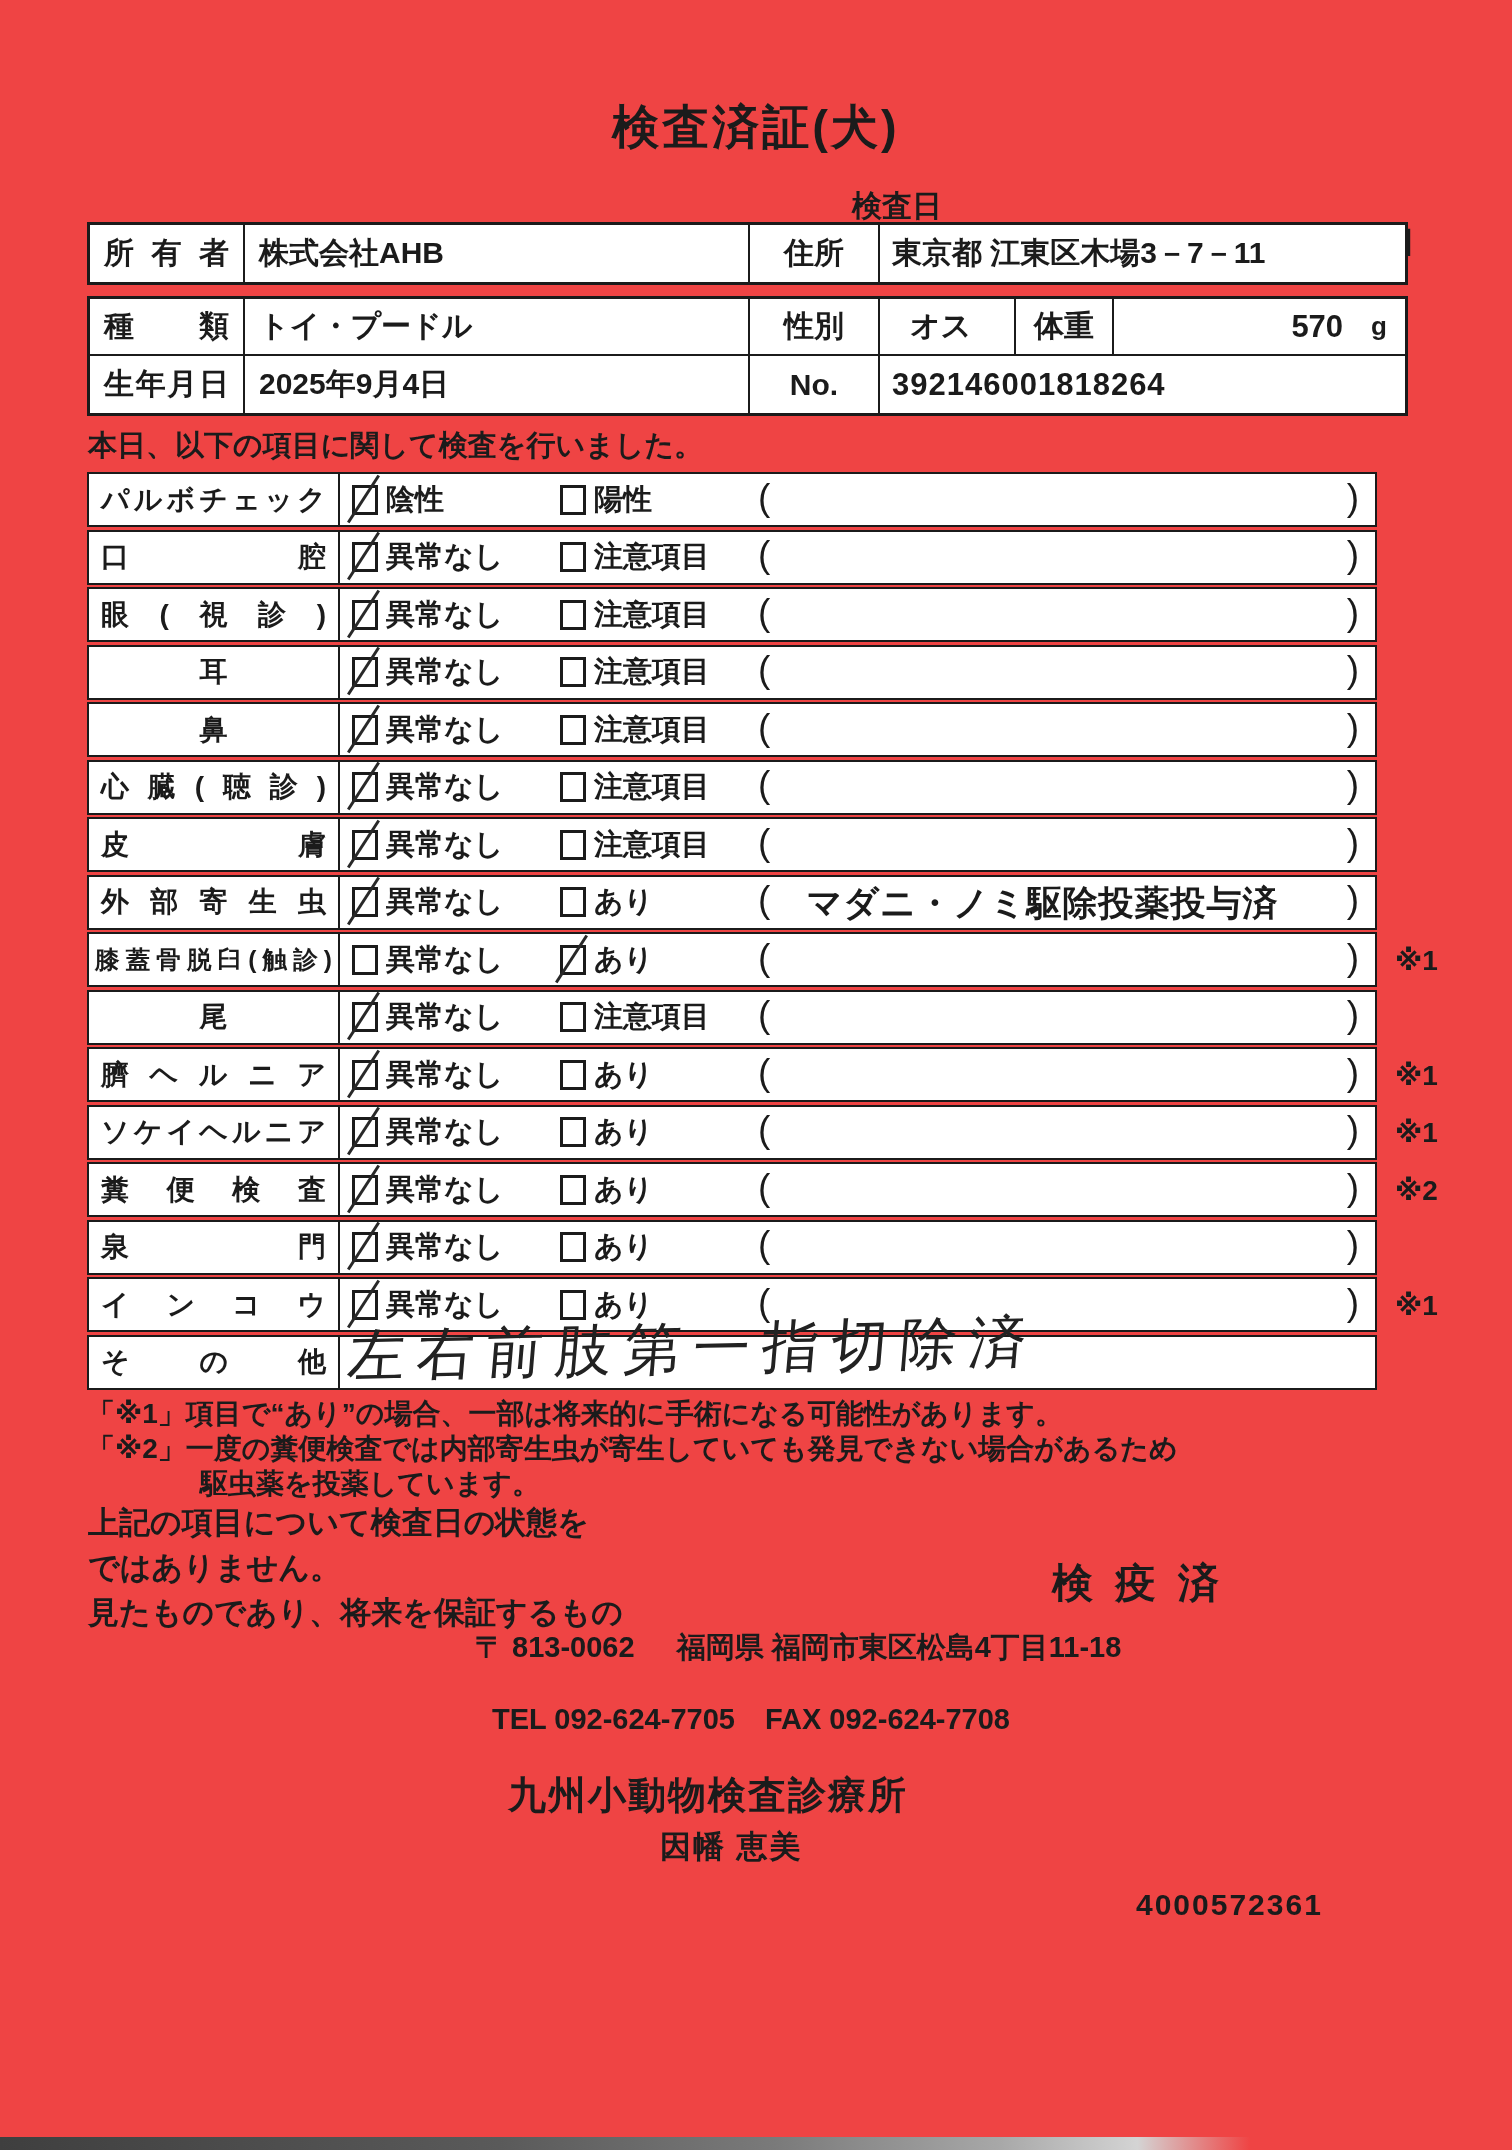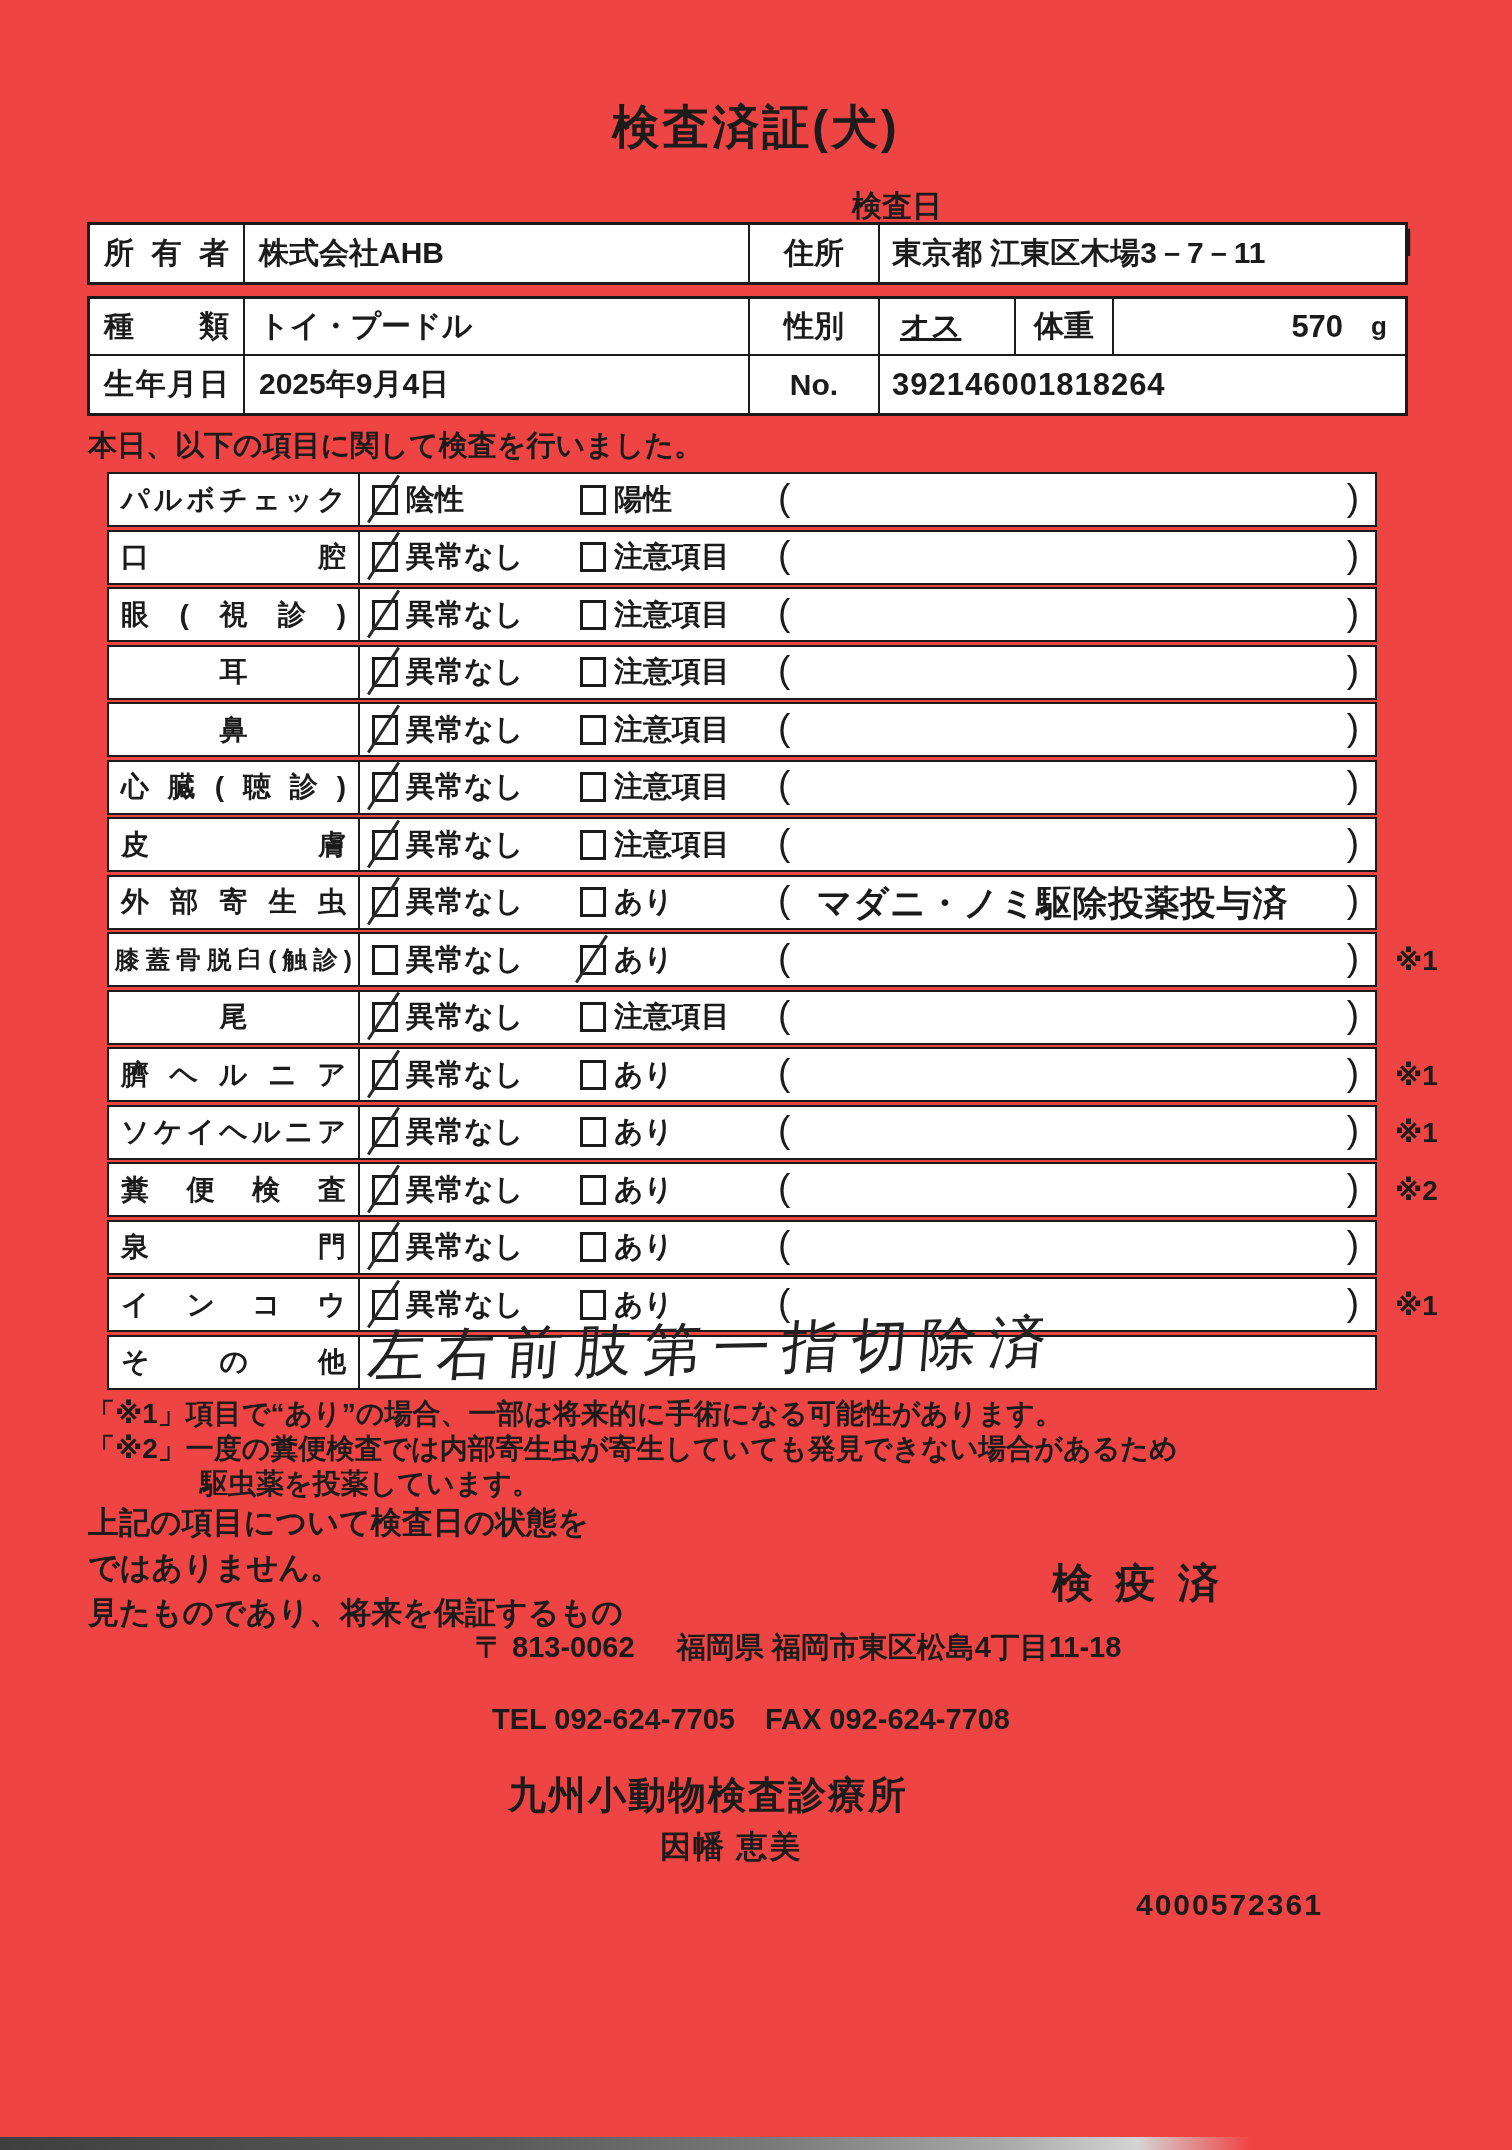--- a/index.html
+++ b/index.html
@@ -37,41 +37,40 @@
   .cell{
     box-sizing:border-box;display:flex;align-items:center;
     font-size:30px;font-weight:600;height:100%;
   }
   .cell.br{border-right:2.5px solid #1b1b1b;}
   .cell.lab1{width:155px;padding:0 14px;}
   .cell.lab1 .spread{width:100%;text-align:justify;text-align-last:justify;}
   .cell.val1{width:505px;padding-left:14px;}
   .cell.lab2{width:130px;justify-content:center;}
   .cell.val2{flex:1;padding-left:12px;}
-  .cell.sexv{width:136px;padding-left:20px;text-decoration:underline;}
+  .cell.sexv{width:136px;padding-left:30px;}
   .cell.wlab{width:98px;justify-content:center;}
   .cell.wval{flex:1;padding:0 18px 0 0;justify-content:flex-end;}
   .cell.wval .wnum{font-size:31px;}
   .cell.wval .wunit{font-size:26px;margin-left:28px;}
   .cell.numv{flex:1;padding-left:12px;letter-spacing:1px;font-size:31px;}
 
   .intro-line{left:88px;top:426px;font-size:29px;font-weight:600;}
 
   
   .insp-table{
     left:87px;top:472px;width:1290px;
     display:flex;flex-direction:column;gap:2.5px;
   }
   .insp-row{
     position:relative;
     display:flex;
     height:55px;box-sizing:border-box;
     border:2.5px solid #1b1b1b;
     background:#fff;
-    margin-left:20px;
   }
   .row-label{
     width:251px;box-sizing:border-box;flex:none;
     border-right:2.5px solid #1b1b1b;
     display:flex;align-items:center;
     padding:0 12px;
     font-size:28px;font-weight:600;
   }
   .row-label span{display:block;width:100%;}
   .row-label.align-justify span{text-align:justify;text-align-last:justify;}

